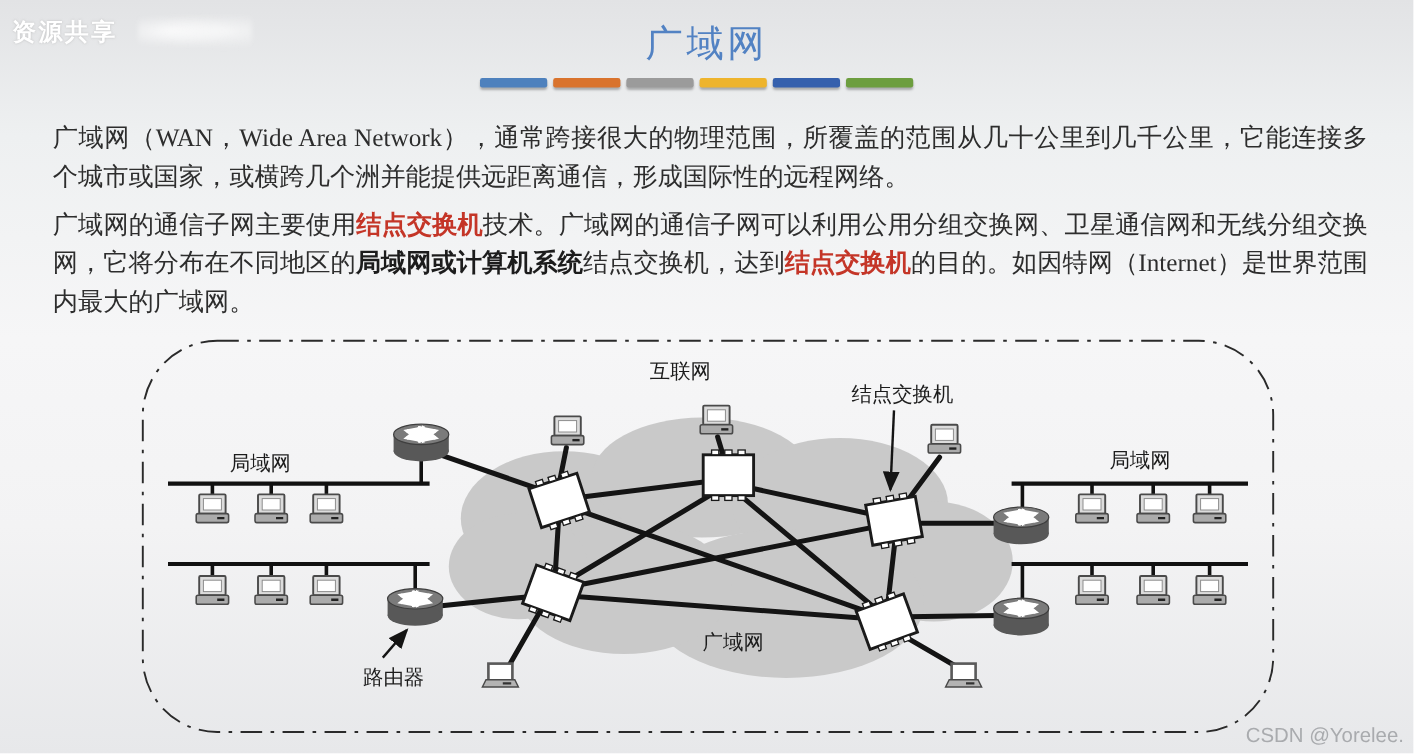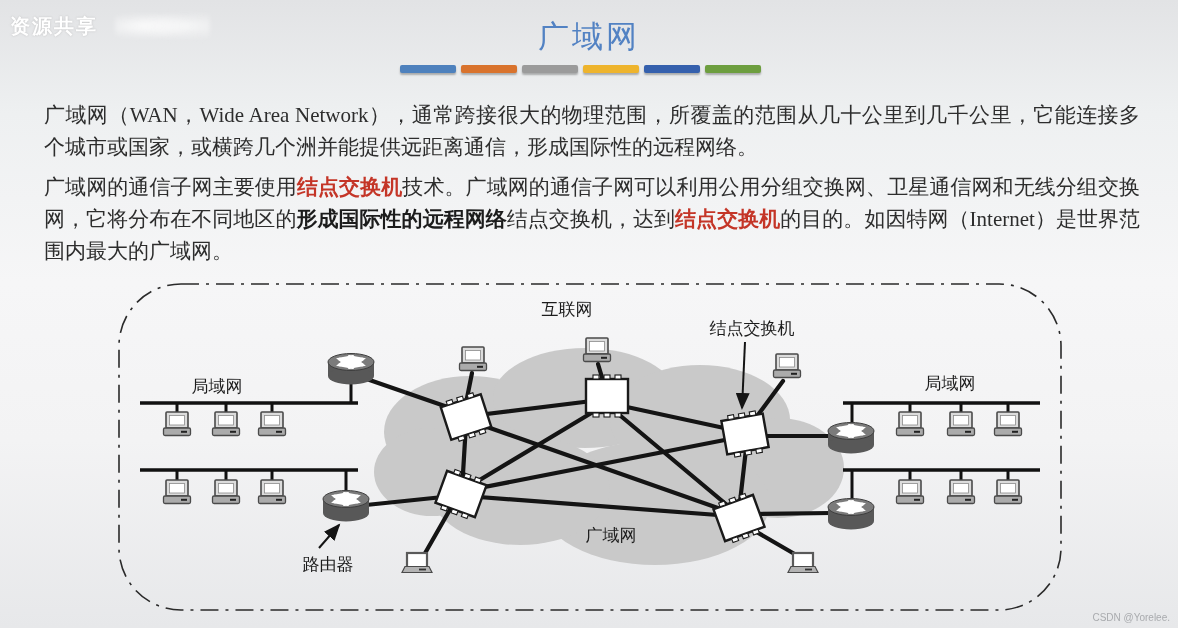--- a/index.html
+++ b/index.html
@@ -16,21 +16,21 @@
     text-shadow:0 0 2px rgba(160,160,160,.6);
   }
   .wm-smudge{
     position:absolute;left:115px;top:10px;width:95px;height:32px;
     background:radial-gradient(ellipse at 30% 50%,rgba(255,255,255,.75),rgba(255,255,255,0) 60%),
                radial-gradient(ellipse at 75% 50%,rgba(255,255,255,.6),rgba(255,255,255,0) 65%);
     filter:blur(2px);
   }
   .wm-bottomright{
     position:absolute;right:8px;bottom:5px;
-    color:#a9abae;font-size:10px;
+    color:#a9abae;font-size:17px;
   }
   .slide-title{
     position:absolute;left:0;top:16px;width:100%;
     text-align:center;
     font-family:"Liberation Serif","DejaVu Serif",serif;
     font-size:31px;color:#5282c3;letter-spacing:3px;
   }
   .accent-bars{
     position:absolute;left:400px;top:65px;
     display:flex;gap:5px;
@@ -68,21 +68,21 @@
   <div class="accent-bars">
     <div class="bar" style="background: rgb(78, 129, 189);"></div>
     <div class="bar" style="background: rgb(217, 115, 45);"></div>
     <div class="bar" style="background: rgb(155, 155, 155);"></div>
     <div class="bar" style="background: rgb(238, 180, 45);"></div>
     <div class="bar" style="background: rgb(53, 96, 173);"></div>
     <div class="bar" style="background: rgb(109, 158, 63);"></div>
   </div>
 
   <div id="para1" class="para">广域网（WAN，Wide Area Network），通常跨接很大的物理范围，所覆盖的范围从几十公里到几千公里，它能连接多个城市或国家，或横跨几个洲并能提供远距离通信，形成国际性的远程网络。</div>
-  <div id="para2" class="para"><span>广域网的通信子网主要使用</span><span class="red-em">结点交换机</span><span>技术。广域网的通信子网可以利用公用分组交换网、卫星通信网和无线分组交换网，它将分布在不同地区的</span><span class="bold-em">形成国际性的远程网络</span><span>结点交换机，达到</span><span class="red-em">结点交换机</span><span>的目的。如因特网（Internet）是世界范围内最大的广域网。</span></div>
+  <div id="para2" class="para"><span>广域网的通信子网主要使用</span><span class="red-em">结点交换机</span><span>技术。广域网的通信子网可以利用公用分组交换网、卫星通信网和无线分组交换网，它将分布在不同地区的</span><span class="bold-em">局域网或计算机系统</span><span>结点交换机，达到</span><span class="red-em">结点交换机</span><span>的目的。如因特网（Internet）是世界范围内最大的广域网。</span></div>
 
   <svg id="diagram-svg" width="1178" height="628" viewBox="0 0 1178 628">
     <defs>
       <marker id="arrow" markerWidth="9" markerHeight="7" refX="7.5" refY="3.5" orient="auto">
         <path d="M0,0 L8.5,3.5 L0,7 Z" fill="#141414"></path>
       </marker>
       <marker id="warrow" markerWidth="6" markerHeight="5" refX="4.5" refY="2.5" orient="auto-start-reverse">
         <path d="M0,0 L5.5,2.5 L0,5 Z" fill="#ffffff"></path>
       </marker>
 

